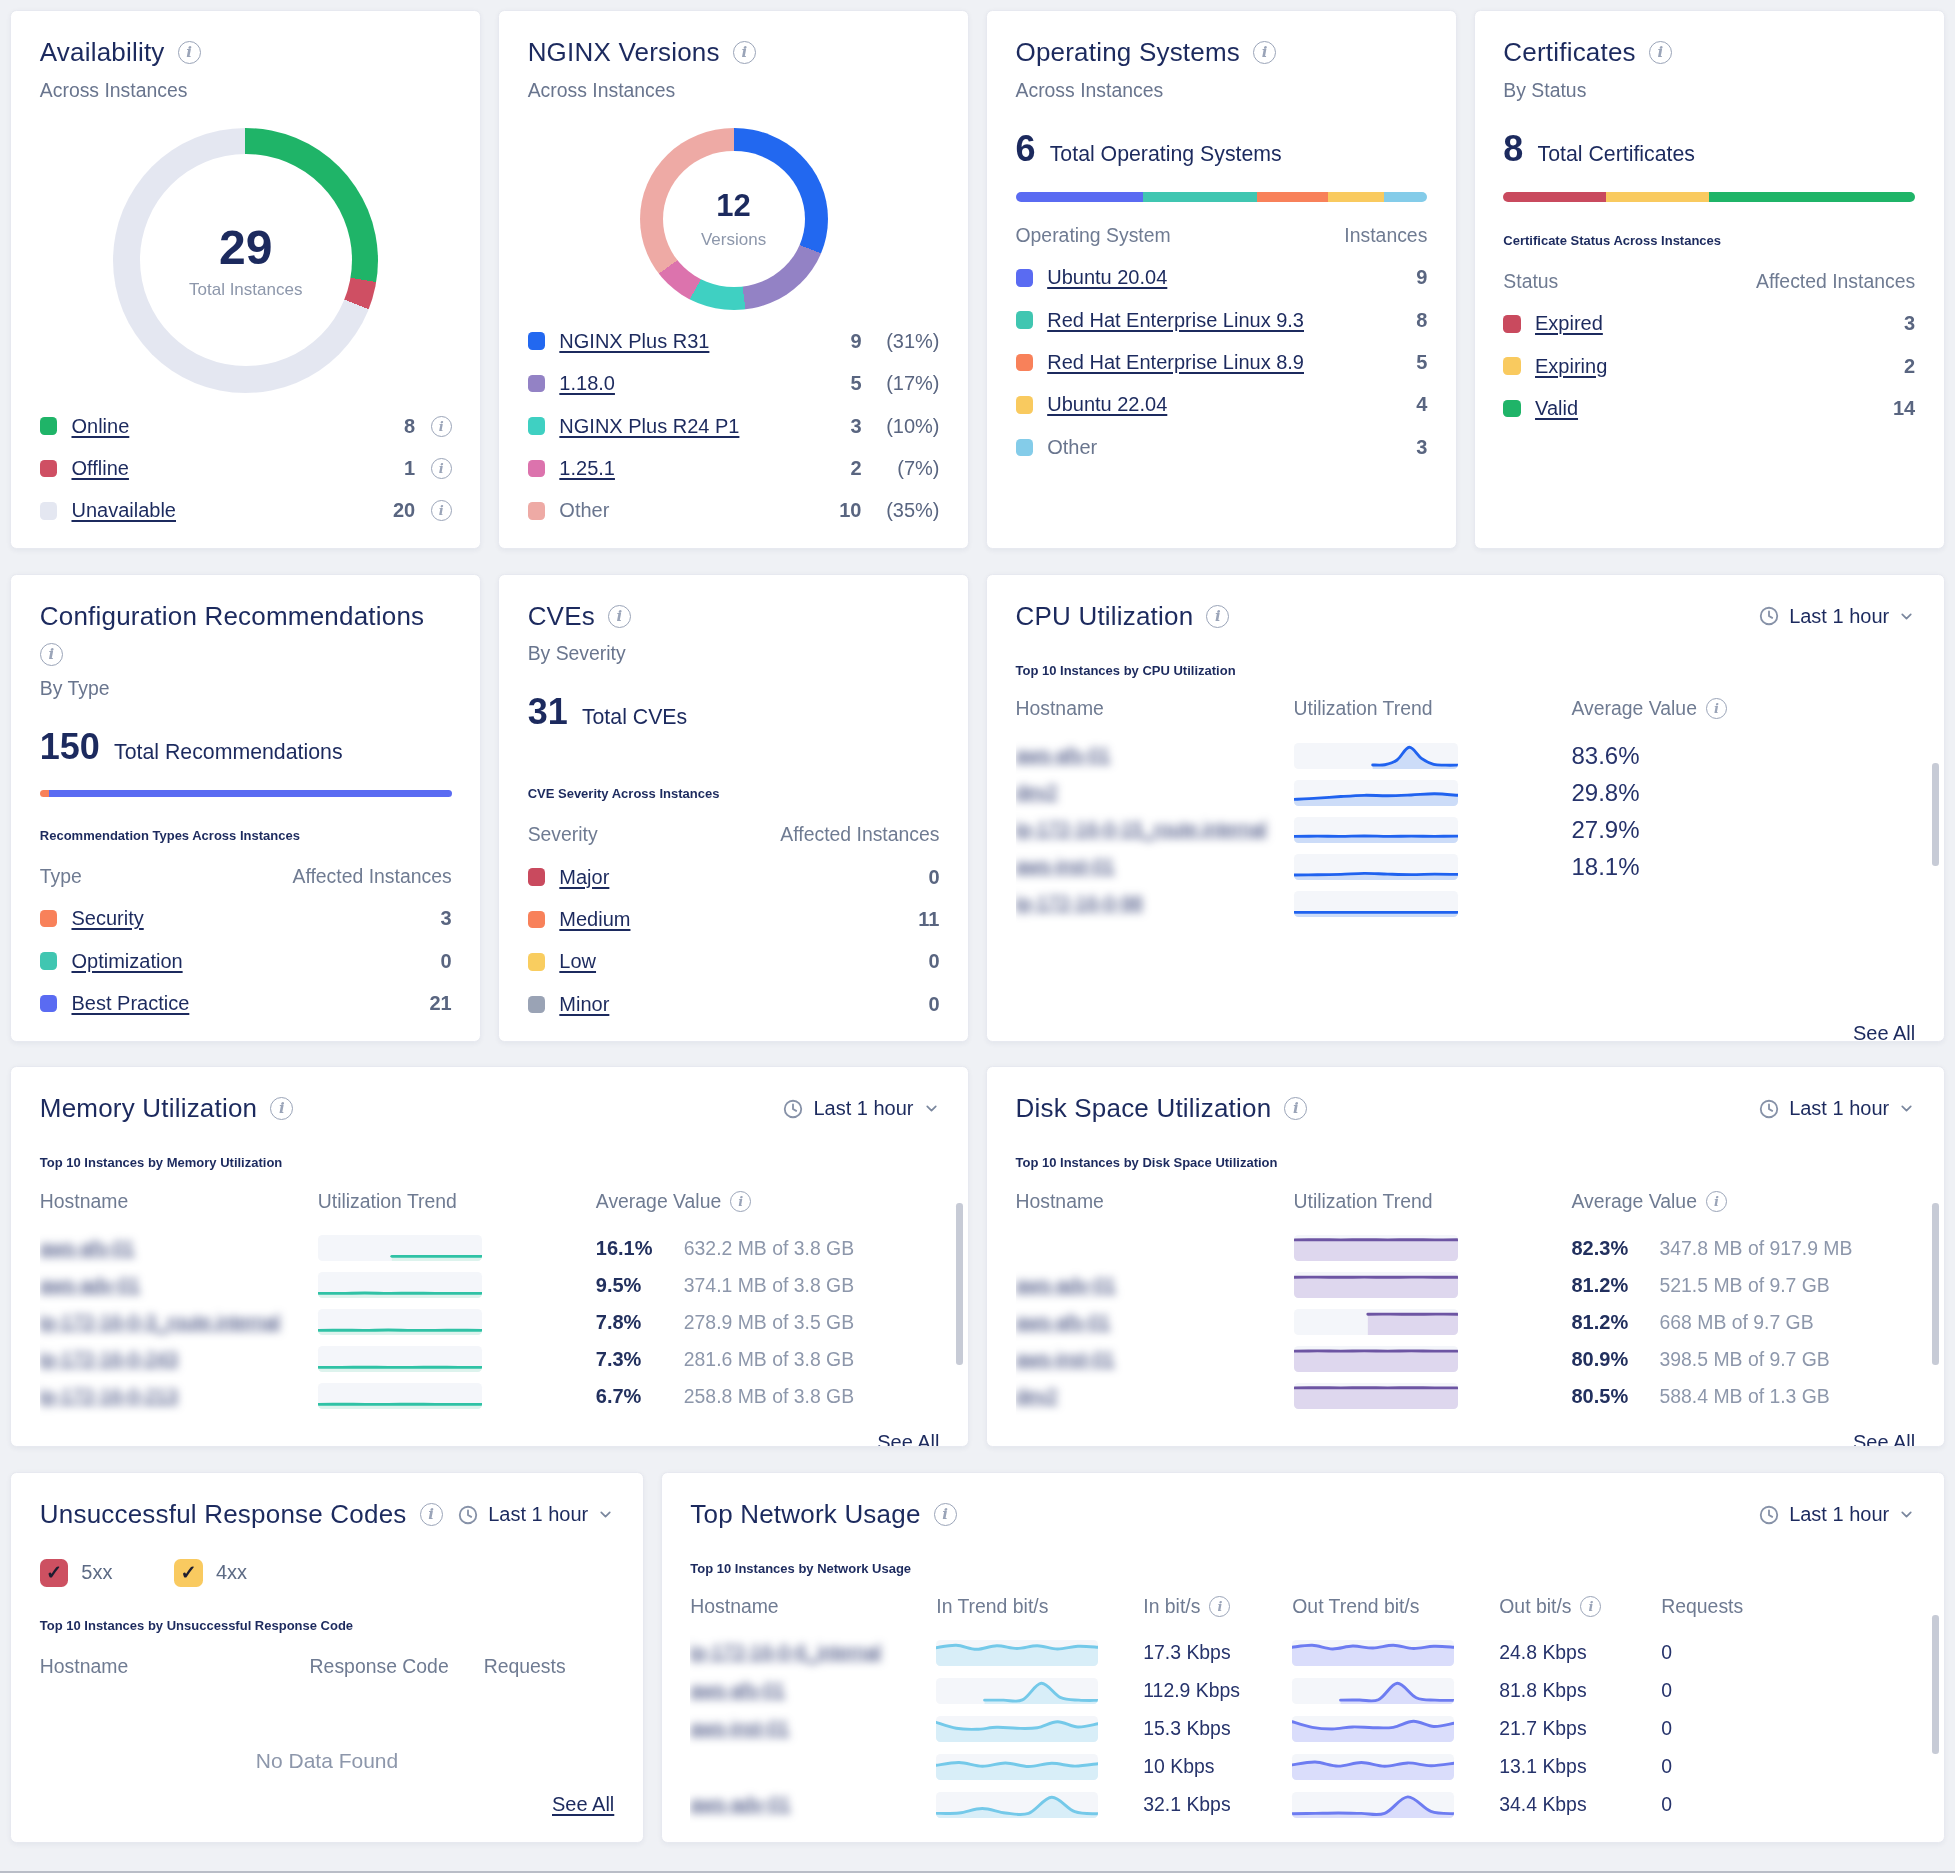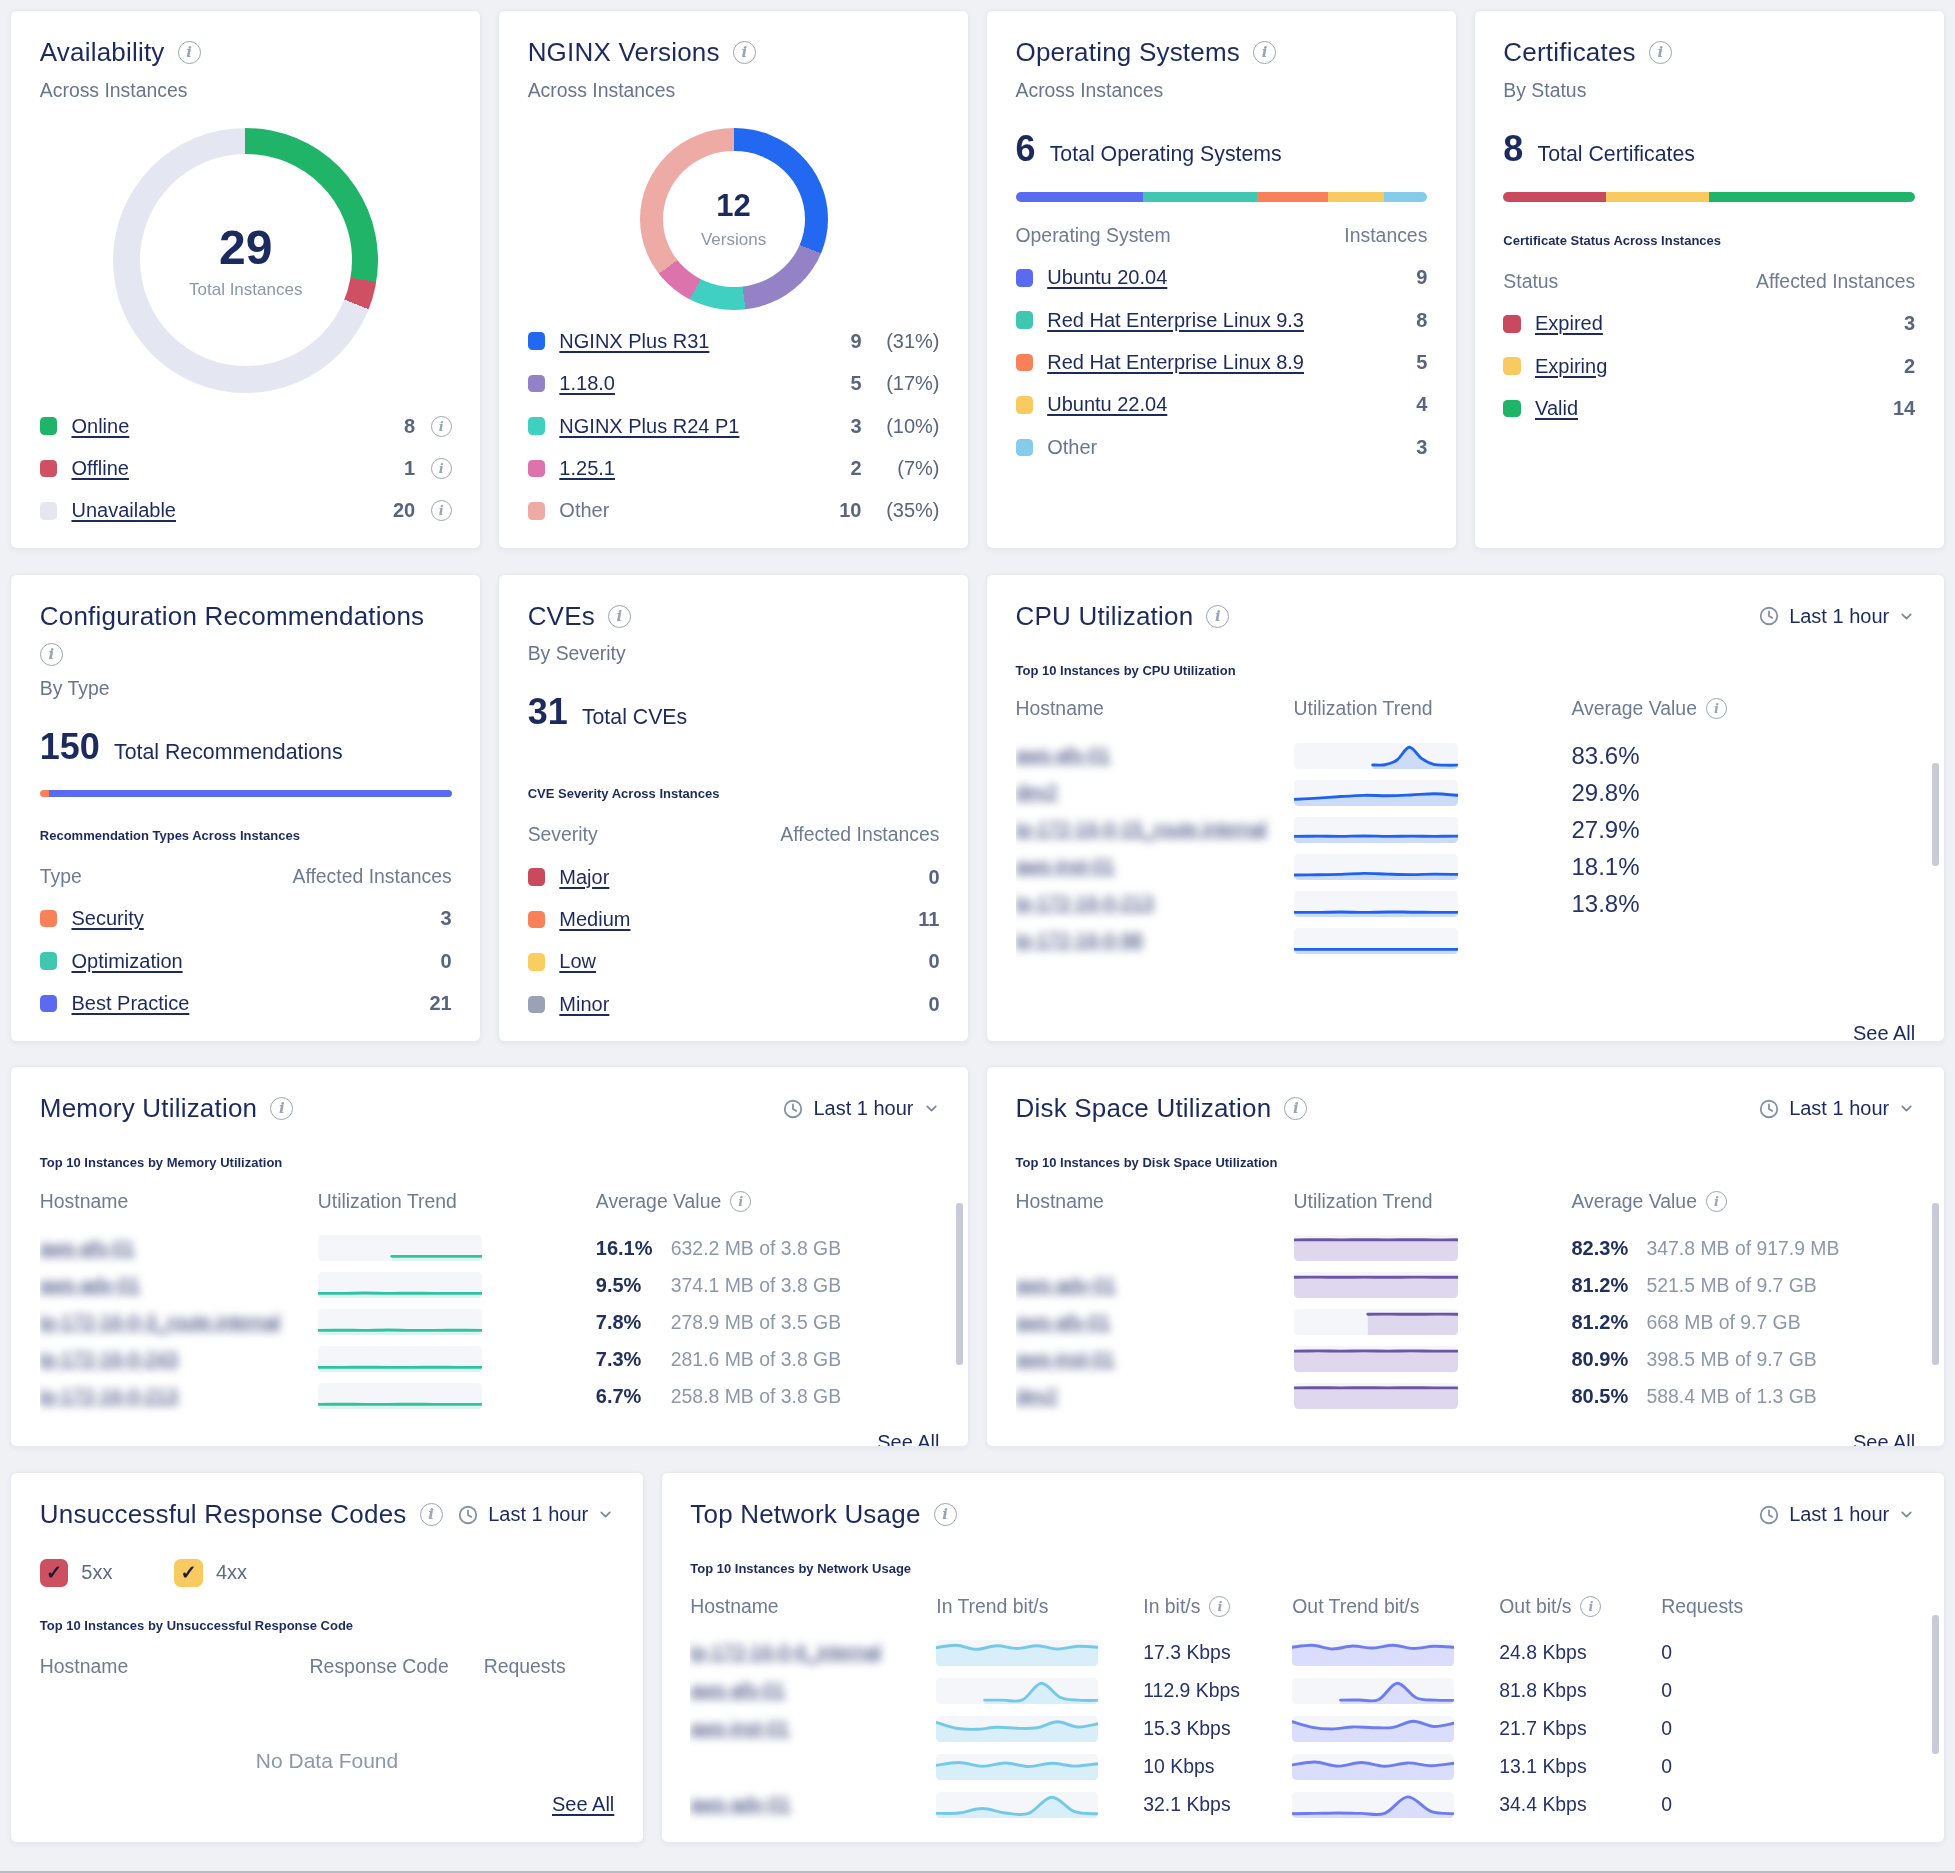--- a/index.html
+++ b/index.html
@@ -39,21 +39,21 @@
   .mcols { display:grid; align-items:center; font-size:19.4px; color:#6f7b92; }
   .mcols .with-info { display:flex; align-items:center; gap:9px; }
   .mbody { overflow:hidden; position:relative; }
   .mrow { display:grid; align-items:center; height:37px; }
   .grid-cpu { grid-template-columns:278px 278px 1fr; }
   .grid-net { grid-template-columns:246px 207px 149px 207px 162px 1fr; }
   .host { font-size:19.4px; color:#26336b; text-decoration:underline; filter:blur(4.5px); white-space:nowrap; overflow:hidden; cursor:pointer; }
   .track { width:164px; height:26px; background:#f4f6fa; border-radius:4.5px; overflow:hidden; }
   .track.net { width:162px; }
   .mval { font-size:24px; color:#26336b; font-weight:500; }
-  .vwrap { display:flex; align-items:baseline; gap:8px; }
+  .vwrap { display:flex; align-items:baseline; gap:21px; }
   .vpct { font-size:20px; color:#22305e; font-weight:700; min-width:67px; }
   .vdetail { font-size:19.4px; color:#8d97ab; }
   .see-all { margin-top:auto; text-align:right; flex:0 0 auto; padding-top:13px; }
   .see-all a { font-size:20px; color:#1c2a5e; font-weight:500; text-decoration:underline; text-underline-offset:3.2px; cursor:pointer; }
   .filters { display:flex; align-items:center; gap:62px; margin-top:28.5px; }
   .filter { display:flex; align-items:center; gap:13px; cursor:pointer; }
   .cb { width:28.5px; height:28.5px; border-radius:6.5px; display:flex; align-items:center; justify-content:center; color:#1d1d30; font-size:19.4px; font-weight:700; }
   .flabel { font-size:20px; color:#5d6b85; }
   .empty { text-align:center; font-size:21px; color:#8d97ab; margin-top:71px; }
   .net-val { font-size:19.4px; color:#26336b; font-weight:500; }
@@ -396,28 +396,20 @@
           </div>
           <div class="mrow grid-cpu">
             <a class="host">aws-inst-01</a>
             <div class="track"><svg width="164" height="26" viewBox="0 0 253 40">
                 <path d="M0.0,32.3C6.0,32.2,24.1,32.1,36.1,32.0C48.2,31.8,60.2,31.7,72.3,31.4C84.3,31.0,96.4,29.9,108.4,29.8C120.5,29.7,132.5,30.7,144.6,31.0C156.6,31.3,168.7,31.7,180.7,31.7C192.8,31.7,204.8,31.1,216.9,31.0C228.9,31.0,247.0,31.3,253.0,31.4 L253,40 L0.0,40 Z" fill="#ccdcf8"></path>
                 <path d="M0.0,32.3C6.0,32.2,24.1,32.1,36.1,32.0C48.2,31.8,60.2,31.7,72.3,31.4C84.3,31.0,96.4,29.9,108.4,29.8C120.5,29.7,132.5,30.7,144.6,31.0C156.6,31.3,168.7,31.7,180.7,31.7C192.8,31.7,204.8,31.1,216.9,31.0C228.9,31.0,247.0,31.3,253.0,31.4" fill="none" stroke="#1f62ef" stroke-width="4.5" stroke-linecap="round" stroke-linejoin="round"></path>
               </svg></div>
             <span class="mval">18.1%</span>
           </div>
           <div class="mrow grid-cpu">
-            <a class="host">ip-172-16-0-213</a>
-            <div class="track"><svg width="164" height="26" viewBox="0 0 253 40">
-                <path d="M0.0,32.9C6.0,32.9,24.1,33.0,36.1,32.9C48.2,32.8,60.2,32.3,72.3,32.3C84.3,32.3,96.4,32.9,108.4,32.9C120.5,32.9,132.5,32.3,144.6,32.3C156.6,32.2,168.7,32.5,180.7,32.6C192.8,32.7,204.8,32.8,216.9,32.9C228.9,33.0,247.0,32.9,253.0,32.9 L253,40 L0.0,40 Z" fill="#ccdcf8"></path>
-                <path d="M0.0,32.9C6.0,32.9,24.1,33.0,36.1,32.9C48.2,32.8,60.2,32.3,72.3,32.3C84.3,32.3,96.4,32.9,108.4,32.9C120.5,32.9,132.5,32.3,144.6,32.3C156.6,32.2,168.7,32.5,180.7,32.6C192.8,32.7,204.8,32.8,216.9,32.9C228.9,33.0,247.0,32.9,253.0,32.9" fill="none" stroke="#1f62ef" stroke-width="4.5" stroke-linecap="round" stroke-linejoin="round"></path>
-              </svg></div>
-            <span class="mval">13.8%</span>
-          </div>
-          <div class="mrow grid-cpu">
             <a class="host">ip-172-16-0-98</a>
             <div class="track"><svg width="164" height="26" viewBox="0 0 253 40">
                 <path d="M0.0,32.9C6.0,32.9,24.1,32.9,36.1,32.9C48.2,32.9,60.2,32.9,72.3,32.9C84.3,32.9,96.4,32.9,108.4,32.9C120.5,32.9,132.5,32.9,144.6,32.9C156.6,32.9,168.7,32.9,180.7,32.9C192.8,32.9,204.8,32.9,216.9,32.9C228.9,32.9,247.0,32.9,253.0,32.9 L253,40 L0.0,40 Z" fill="#ccdcf8"></path>
                 <path d="M0.0,32.9C6.0,32.9,24.1,32.9,36.1,32.9C48.2,32.9,60.2,32.9,72.3,32.9C84.3,32.9,96.4,32.9,108.4,32.9C120.5,32.9,132.5,32.9,144.6,32.9C156.6,32.9,168.7,32.9,180.7,32.9C192.8,32.9,204.8,32.9,216.9,32.9C228.9,32.9,247.0,32.9,253.0,32.9" fill="none" stroke="#1f62ef" stroke-width="4.5" stroke-linecap="round" stroke-linejoin="round"></path>
               </svg></div>
             <span class="mval"></span>
           </div>
         </div>
     </div>
     <div class="scroll-thumb" style="top:188px;height:103px;"></div>

